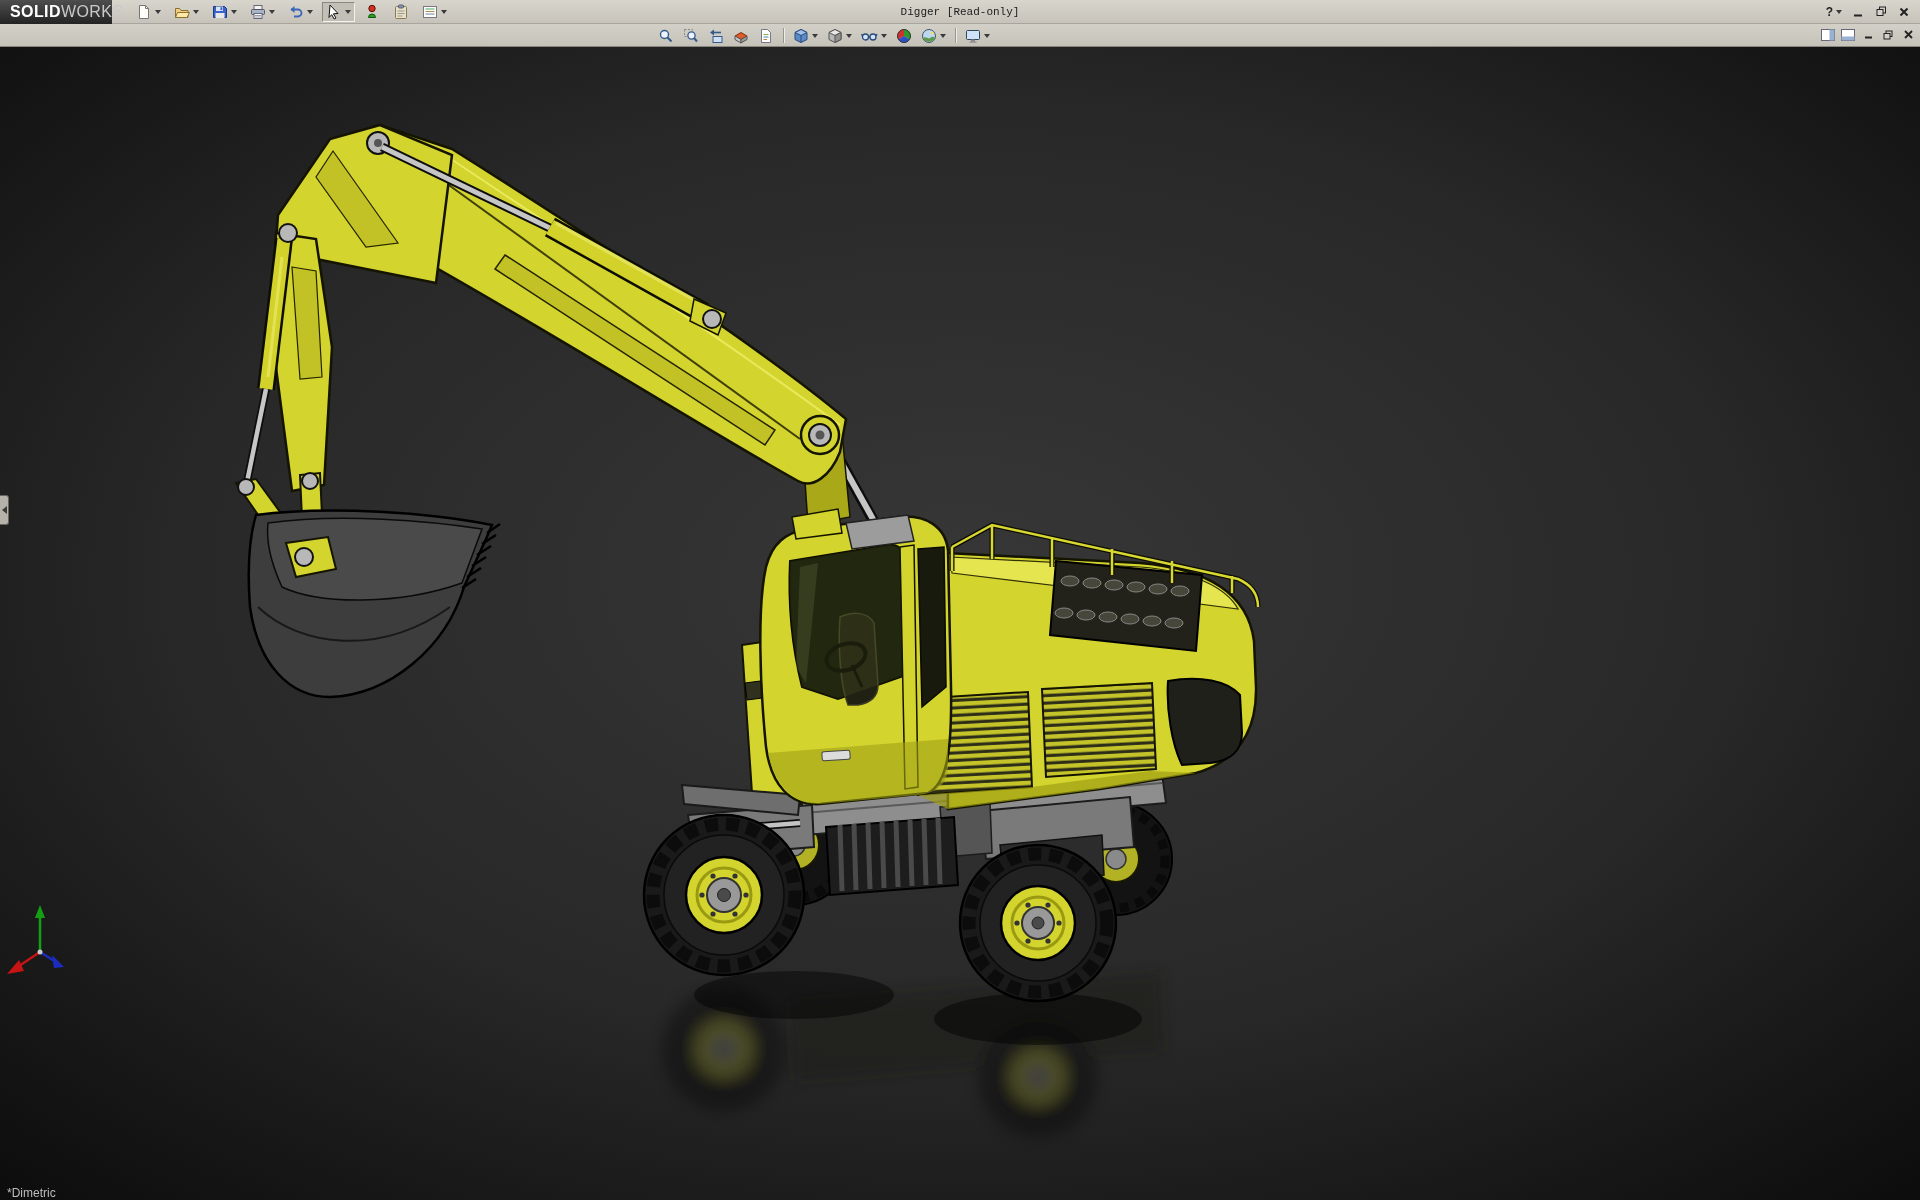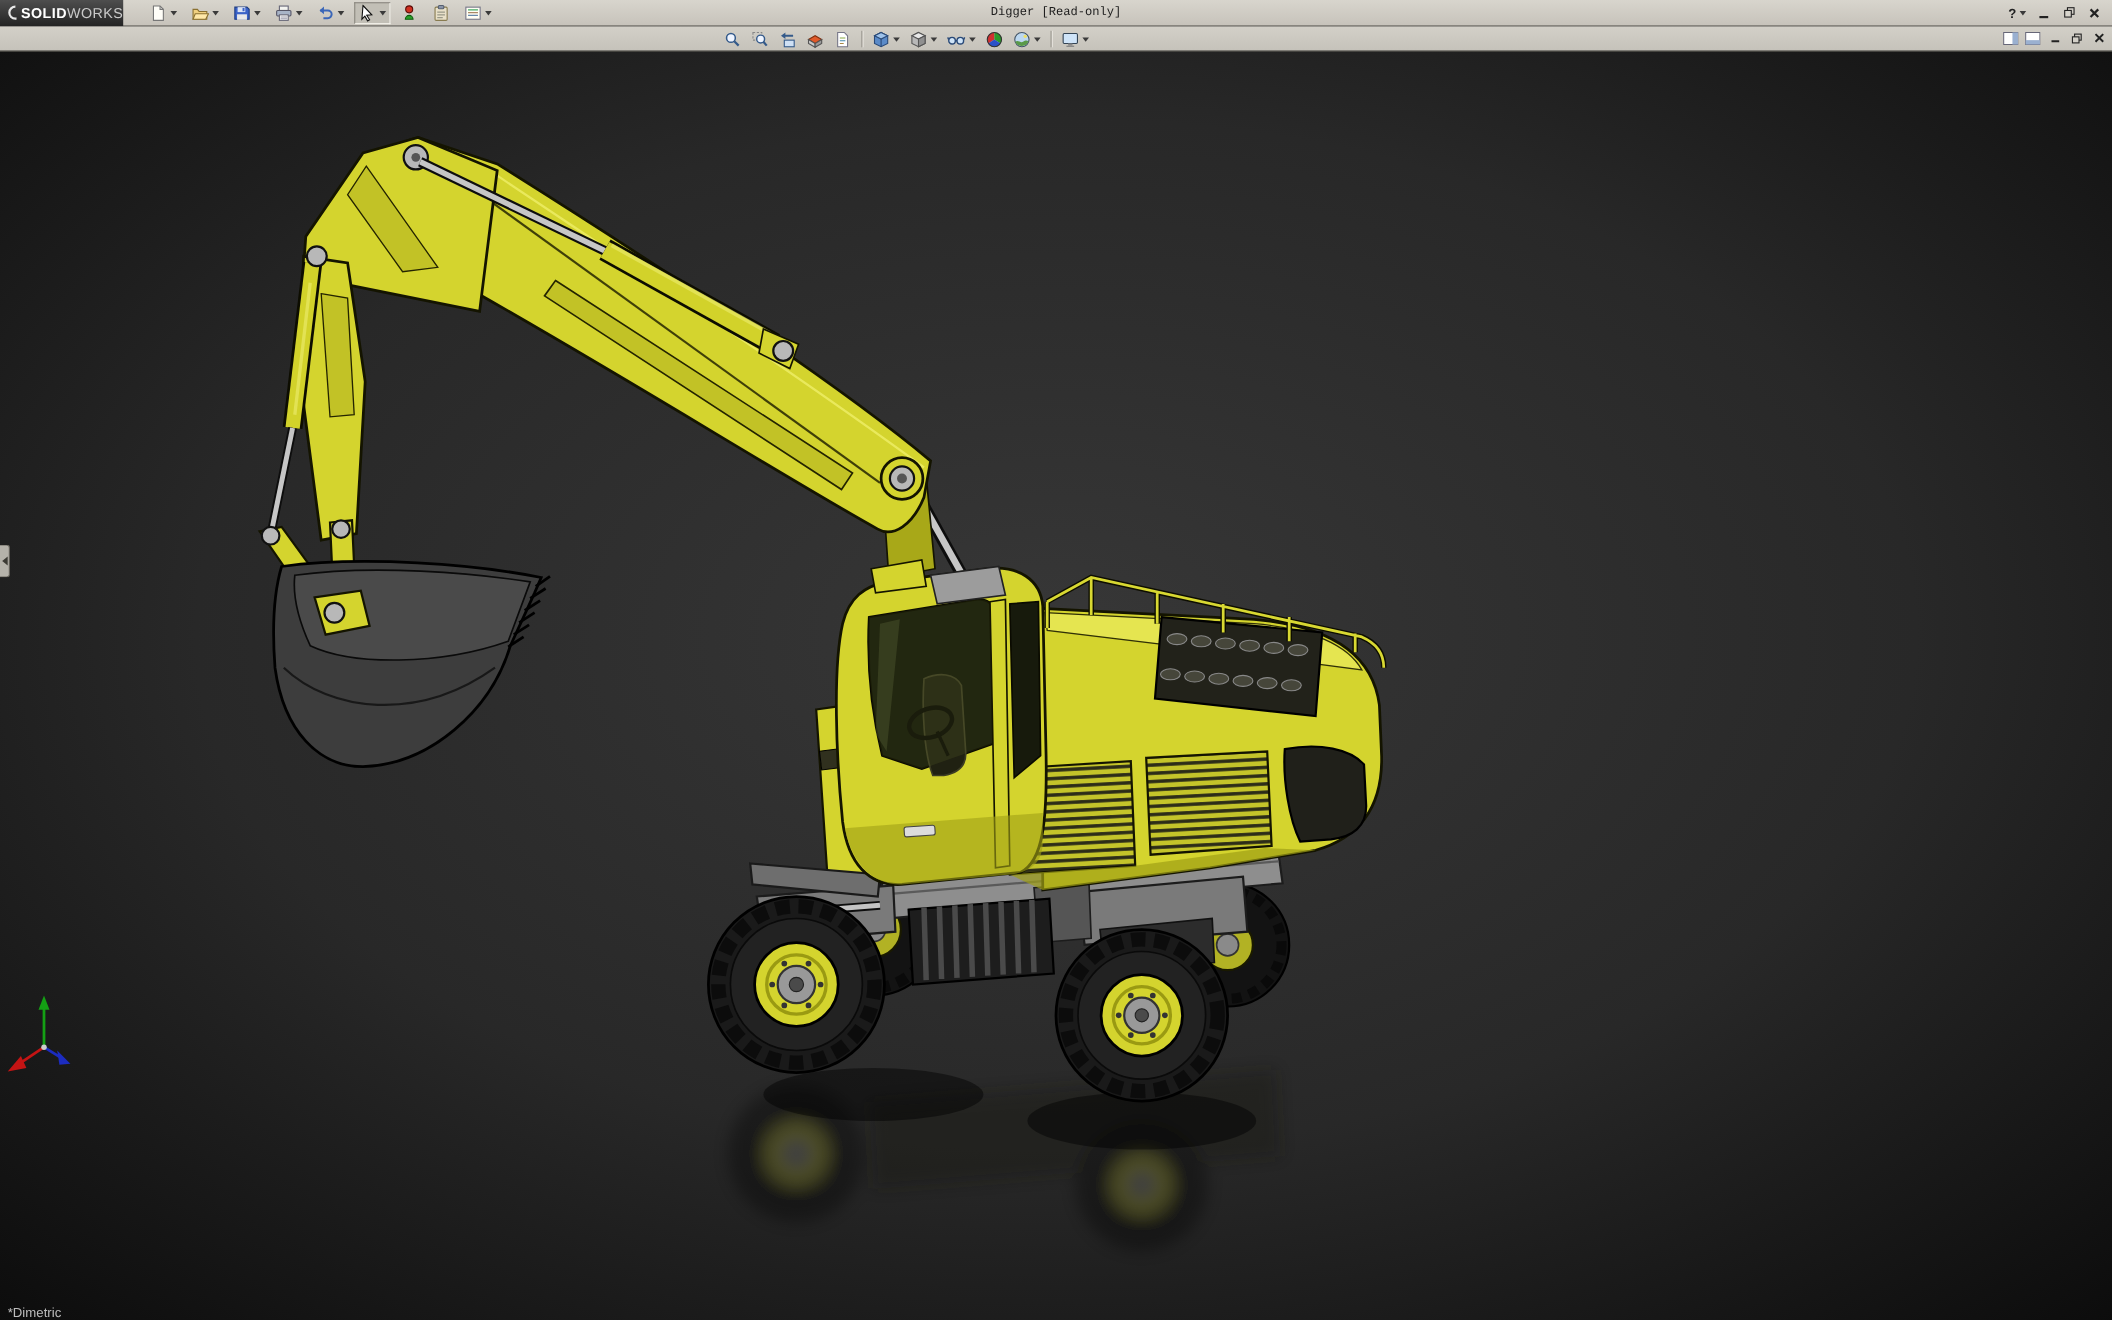--- a/index.html
+++ b/index.html
@@ -6,22 +6,22 @@
   html,body { width:1920px; height:1200px; overflow:hidden; background:#000;
               font-family:"Liberation Sans", sans-serif; }
   .app { position:relative; width:1920px; height:1200px; }
 
   
   .titlebar { height:24px; display:flex; align-items:center; position:relative;
               background:linear-gradient(var(--titlebar-bg,#d8d5cd), #c7c3bb);
               border-bottom:1px solid #a8a59d; }
   .logo { width:112px; height:24px; display:flex; align-items:center; gap:4px;
           padding-left:6px; background:linear-gradient(#4e4e4e,#232323); }
-  .logo-bold { color:#fff; font-weight:bold; font-size:13px; letter-spacing:.4px; }
-  .logo-light { color:#c9c9c9; font-size:13px; letter-spacing:.4px; }
+  .logo-bold { color:#fff; font-weight:bold; font-size:16px; letter-spacing:.4px; }
+  .logo-light { color:#c9c9c9; font-size:16px; letter-spacing:.4px; }
   .std-toolbar { display:flex; align-items:center; gap:5px; margin-left:20px; }
   .tbtn { height:20px; display:flex; align-items:center; padding:0 3px;
           border:1px solid transparent; cursor:default; }
   .tbtn.pressed { background:#c2bfb6;
           border-color:#8a877f #f4f2ec #f4f2ec #8a877f; border-style:solid; }
   .caret { width:0; height:0; border-left:3px solid transparent;
            border-right:3px solid transparent; border-top:4px solid #3a3a3a;
            margin-left:3px; }
   .win-title { position:absolute; left:50%; transform:translateX(-50%);
                font-size:11px; color:#1c1c1c; white-space:nowrap;font-family:Liberation Mono, monospace; }

